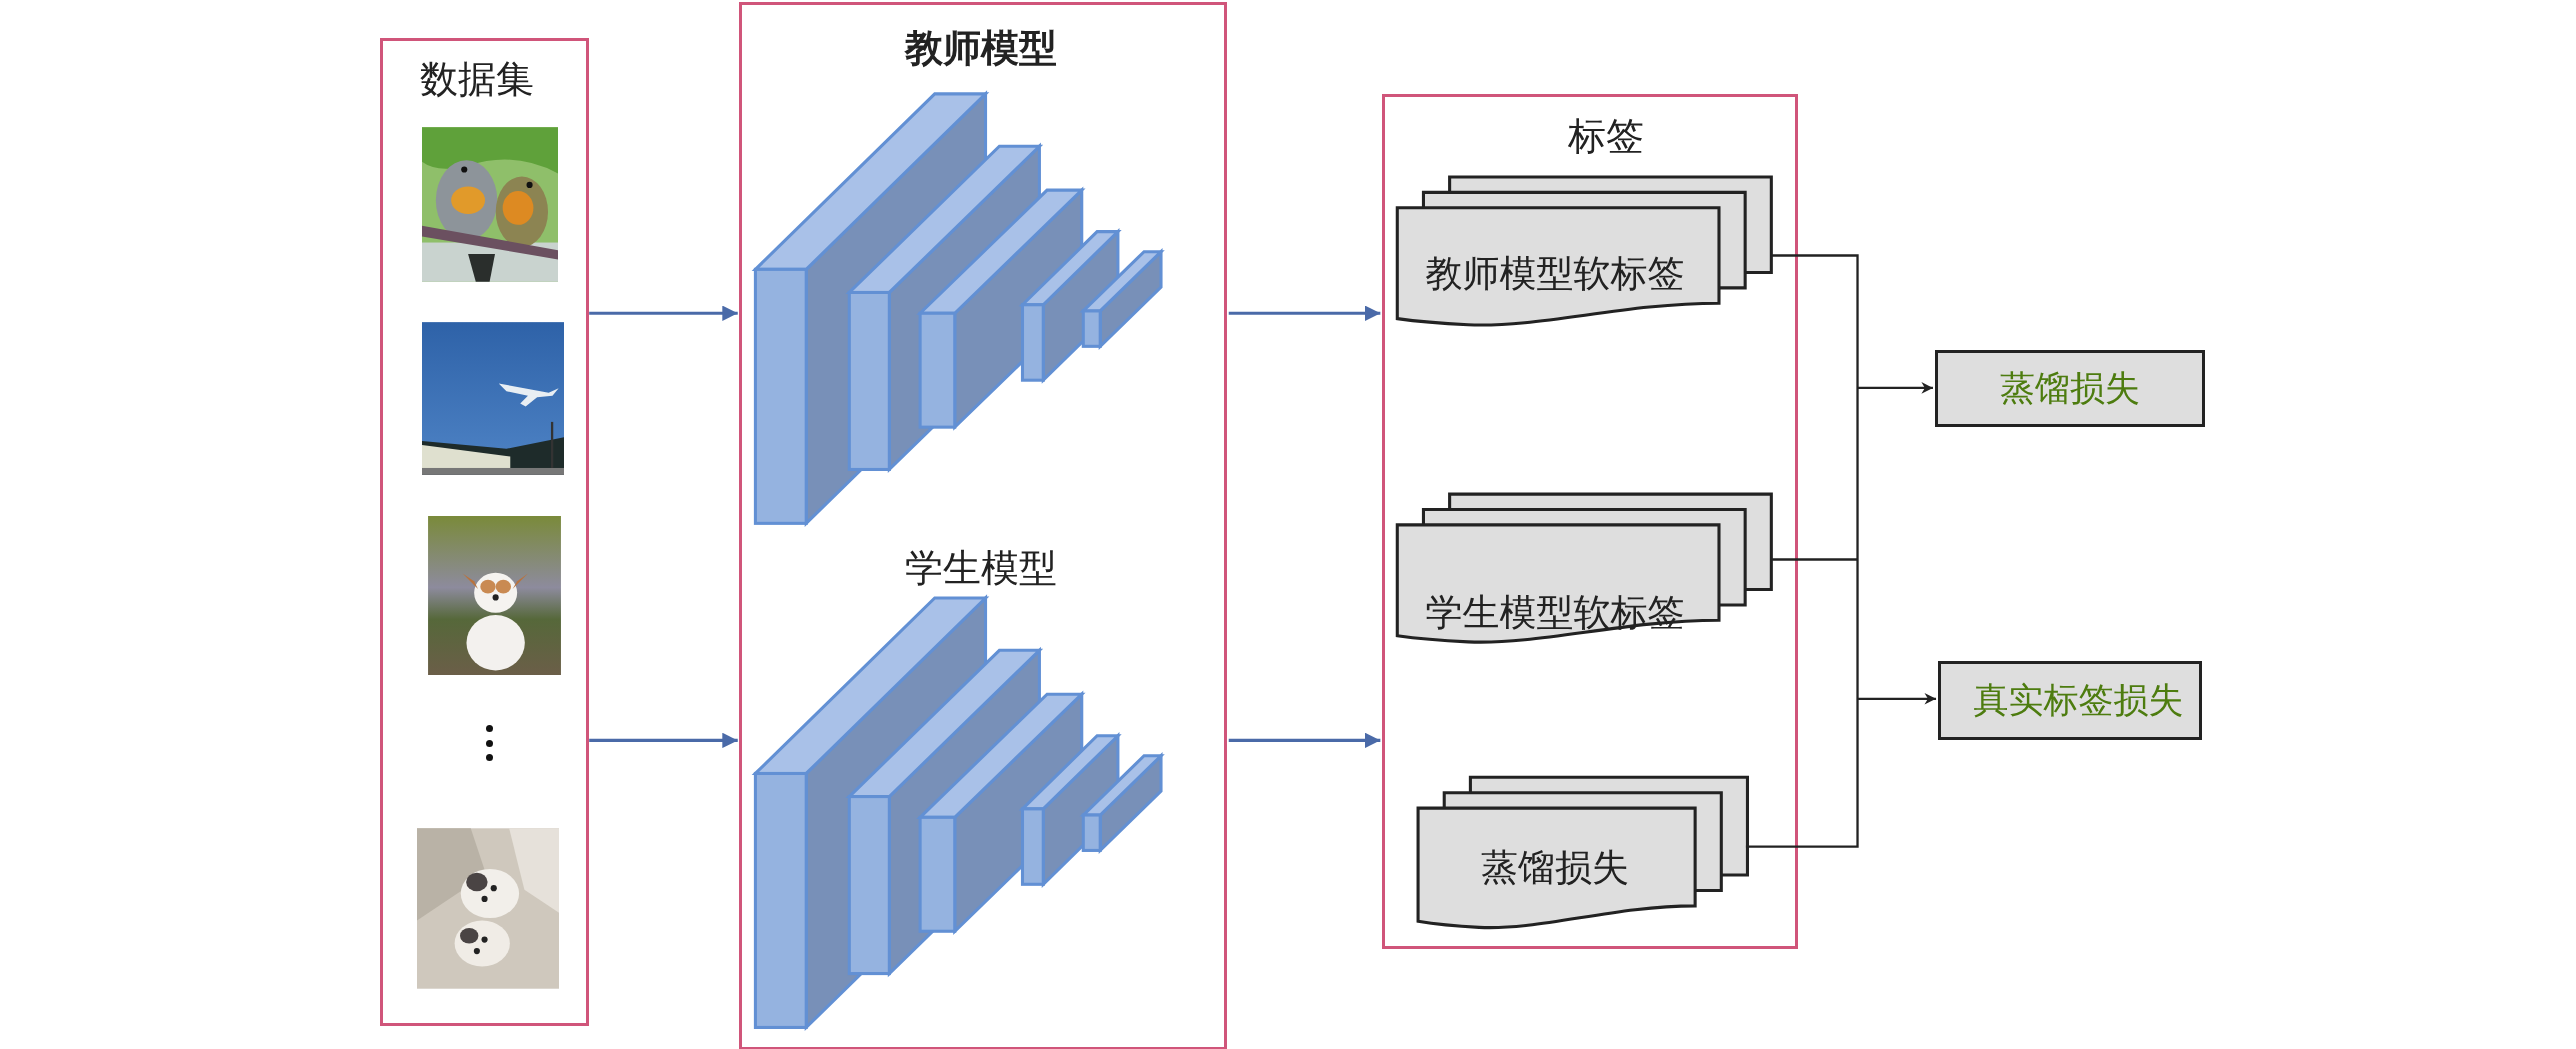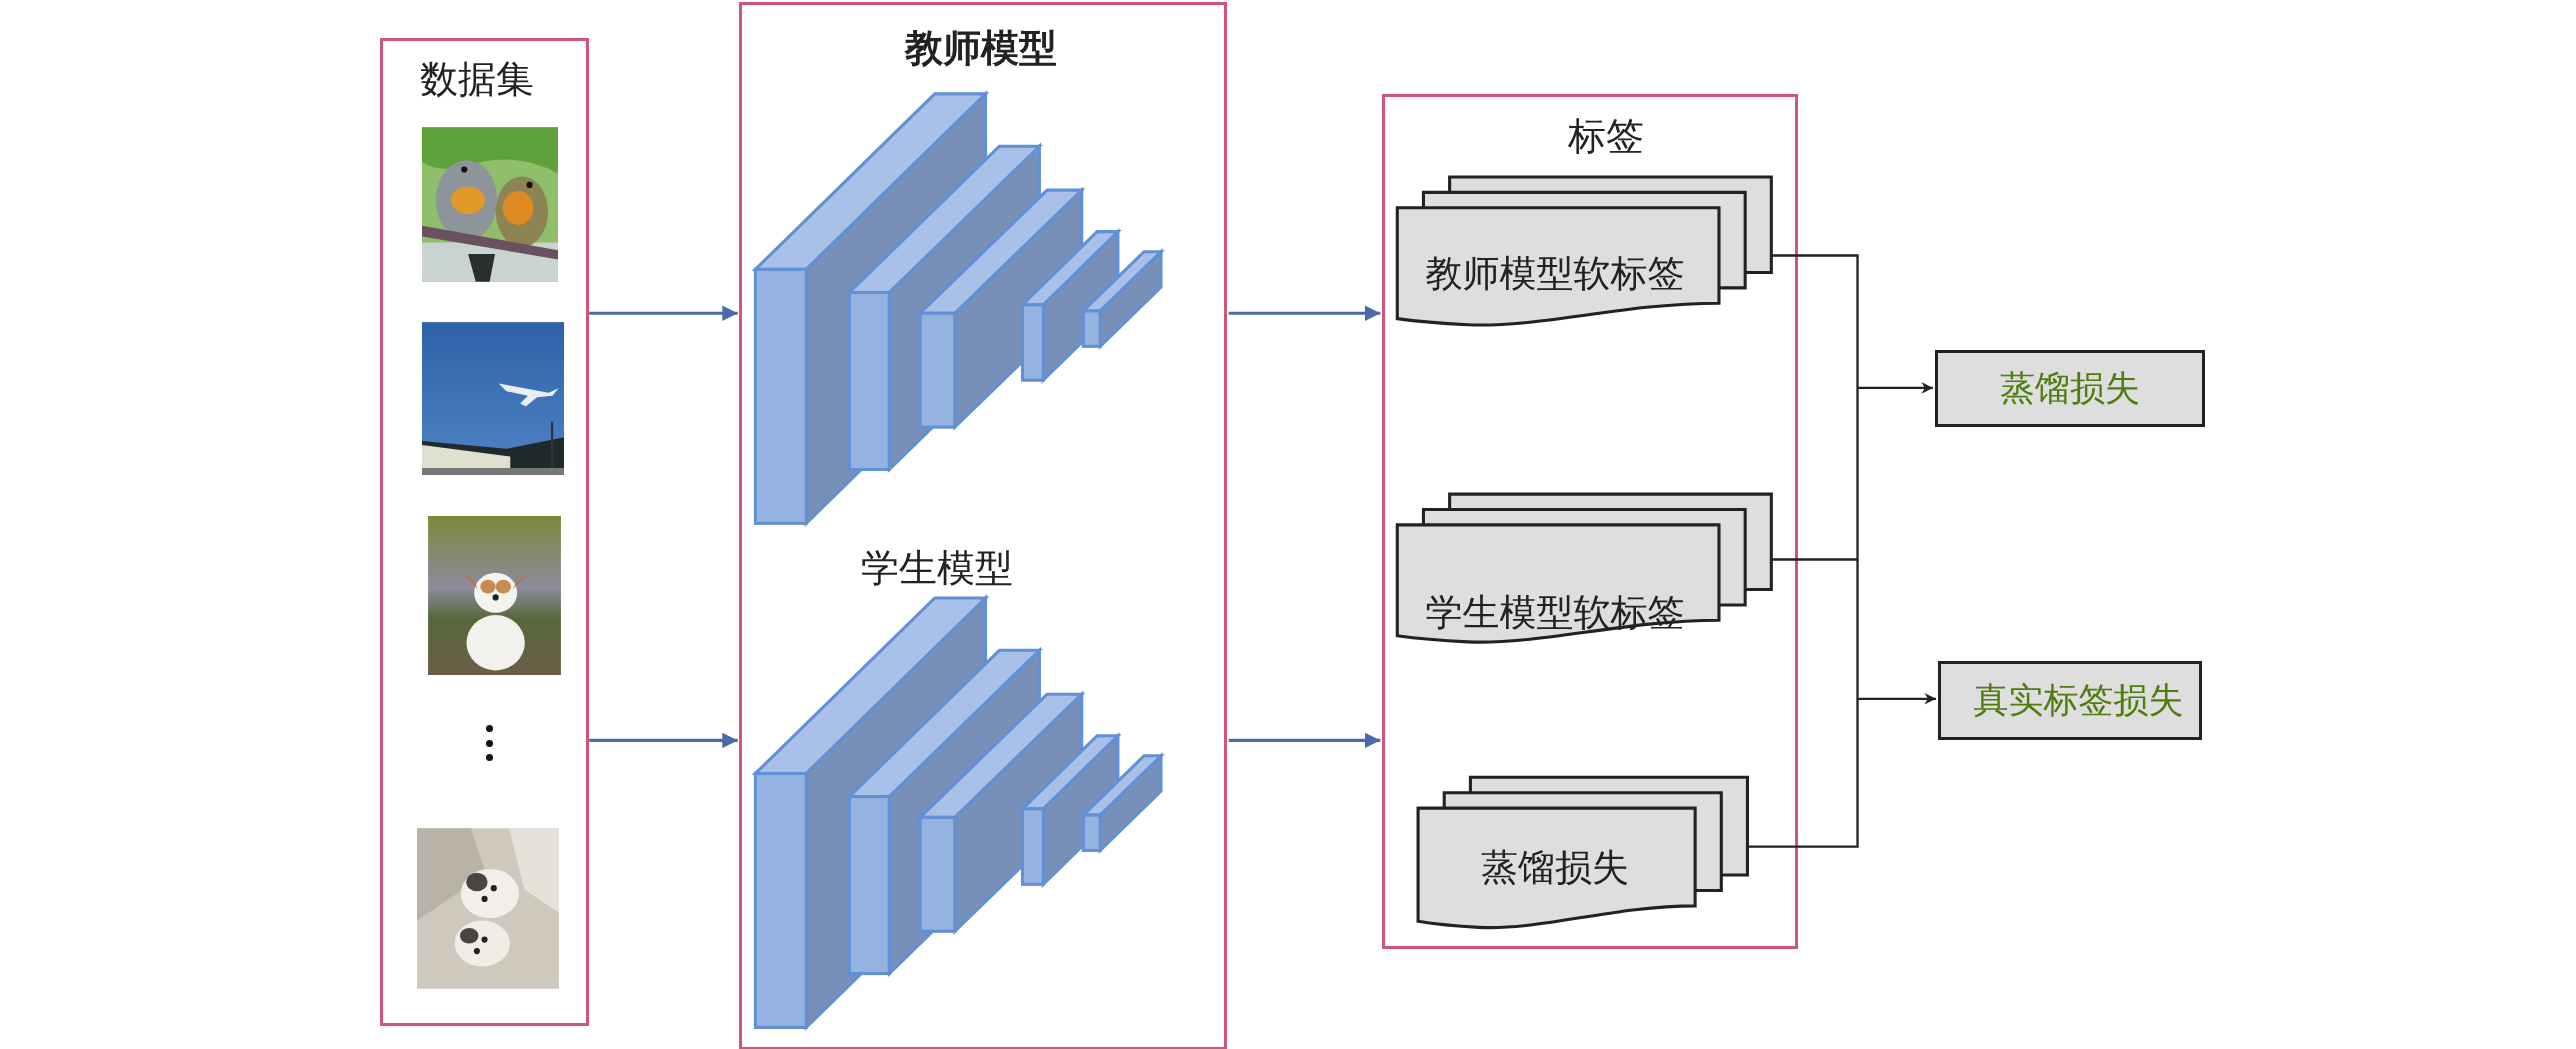--- a/index.html
+++ b/index.html
@@ -89,21 +89,21 @@
     <circle cx="88" cy="92" r="4" fill="#222"></circle>
     <ellipse cx="85" cy="150" rx="36" ry="30" fill="#f0ece6"></ellipse>
     <ellipse cx="68" cy="140" rx="12" ry="10" fill="#4a4444"></ellipse>
     <circle cx="88" cy="145" r="4" fill="#222"></circle>
     <circle cx="78" cy="160" r="4" fill="#222"></circle>
   </svg>
 </div>
 
 <div class="frame" style="left:739px; top:1.5px; width:488px; height:1048px;"></div>
 <div class="title" style="left:981px; top:29px;font-weight:bold;">教师模型</div>
-<div class="title" style="left:937px; top:549px;">学生模型</div>
+<div class="title" style="left:981px; top:549px;">学生模型</div>
 
 <div class="frame" style="left:1382px; top:94px; width:416px; height:855px;"></div>
 <div class="title" style="left:1606px; top:117px;text-align:right;">标签</div>
 
 <svg class="layer" id="diagram" width="2576" height="1049" viewBox="0 0 3346 1363">
     <defs>
       <marker id="ah-blue" viewBox="0 0 10 10" refX="10" refY="5" markerWidth="5" markerHeight="5" orient="auto">
         <path d="M0 0 L10 5 L0 10 Z" fill="#4a6aa8"></path>
       </marker>
       <marker id="ah-black" viewBox="0 0 10 10" refX="10" refY="5" markerWidth="7" markerHeight="5" orient="auto">

